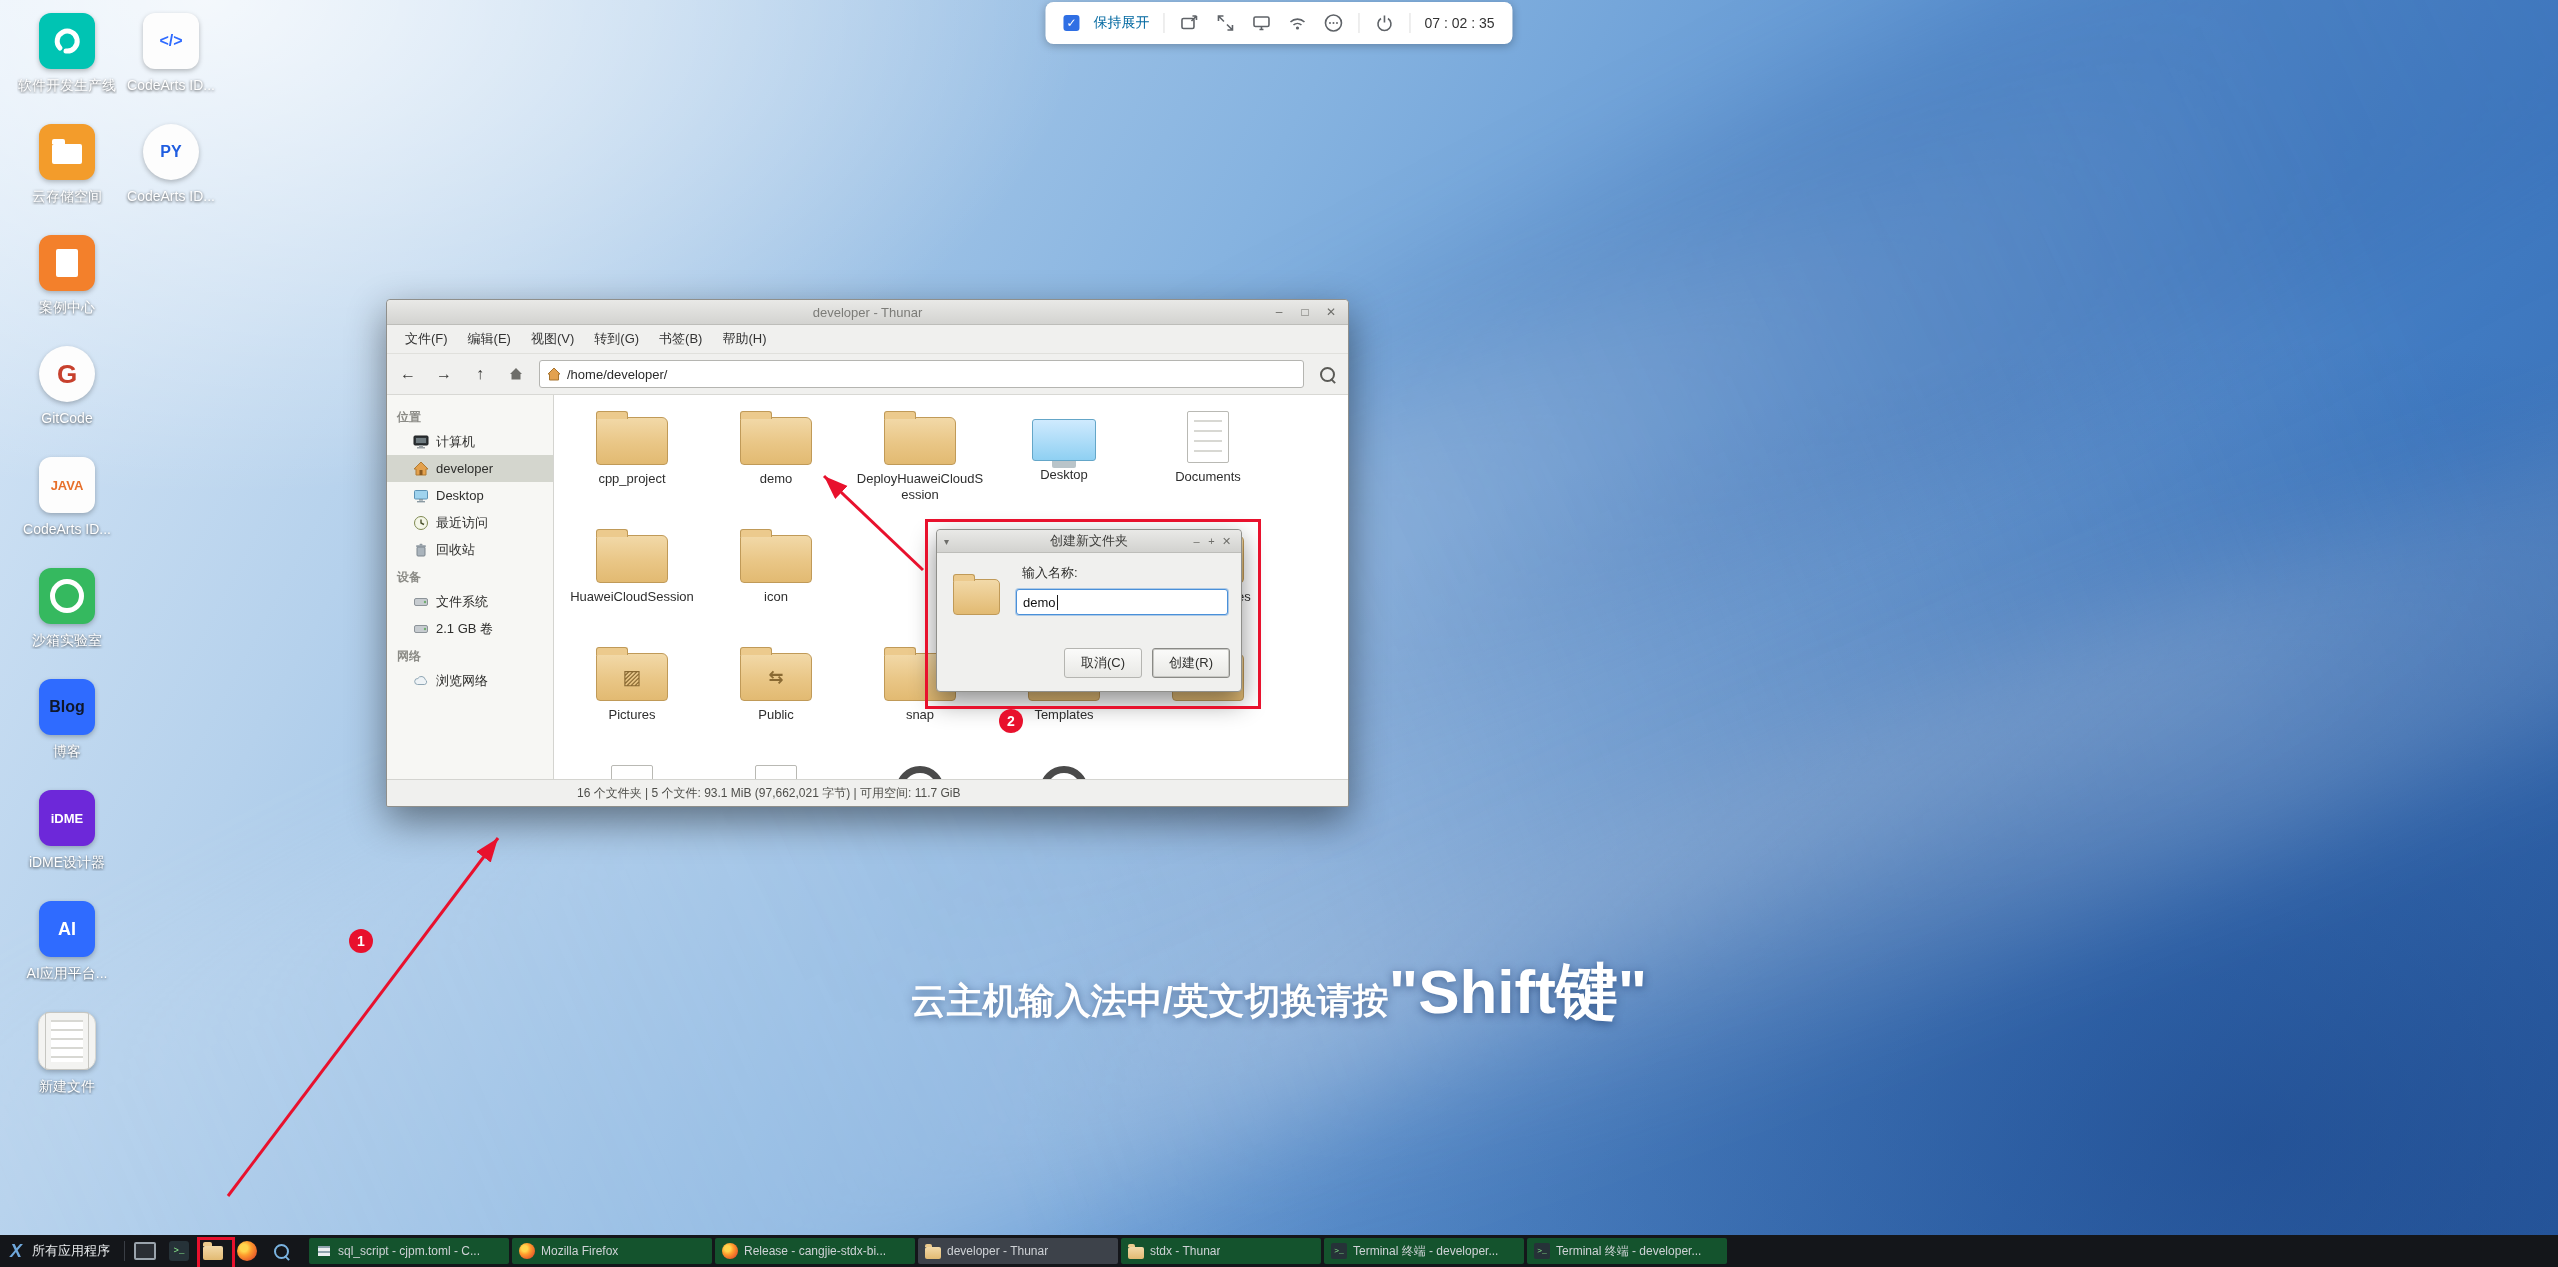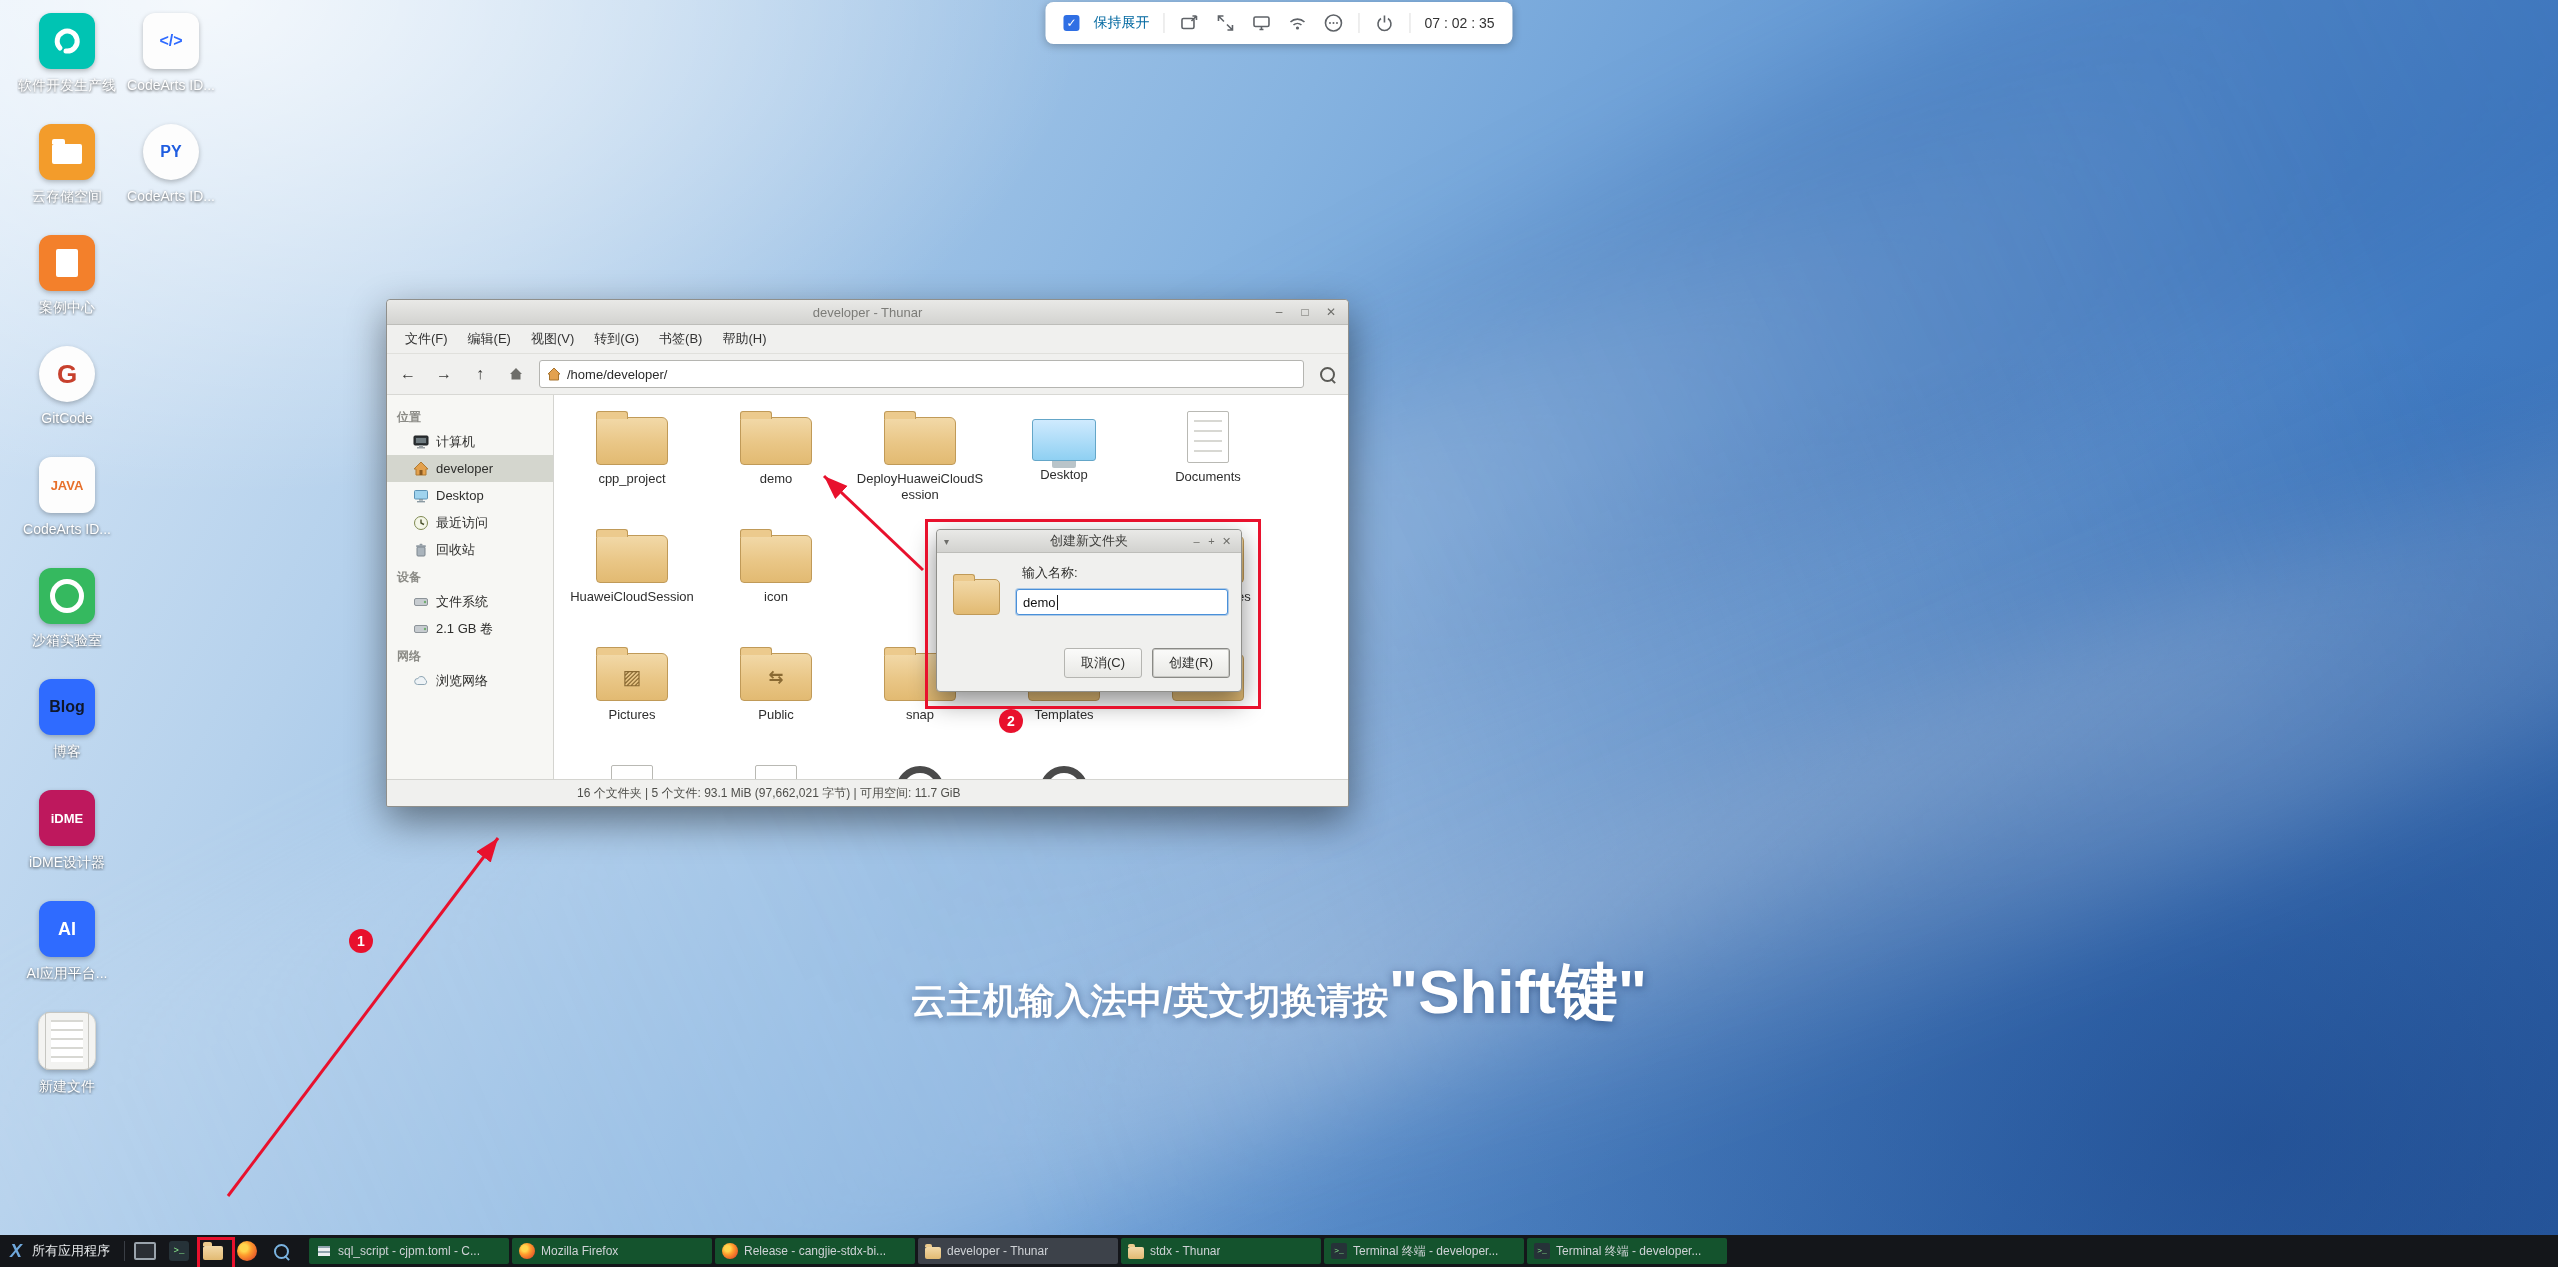--- a/index.html
+++ b/index.html
@@ -19,21 +19,21 @@
     background:linear-gradient(90deg,rgba(20,60,130,0),rgba(23,64,136,.55) 50%,rgba(20,60,130,0));}
   .fold3{width:2400px;height:260px;left:900px;top:640px;opacity:.4;transform:rotate(-21deg);
     background:linear-gradient(90deg,rgba(255,255,255,0),rgba(255,255,255,.5) 55%,rgba(255,255,255,0));}
   
   .dicon{position:absolute;width:100px;text-align:center;z-index:3;cursor:default;}
   .dico{width:56px;height:56px;margin:0 auto;border-radius:12px;display:flex;align-items:center;justify-content:center;
         box-shadow:0 2px 5px rgba(0,0,0,.25);}
   .dlabel{margin-top:8px;font-size:14px;color:#fff;text-shadow:0 1px 3px rgba(0,0,0,.75);line-height:1.2;
           white-space:nowrap;overflow:hidden;text-overflow:ellipsis;}
   .bg-teal{background:#00c4b3;} .bg-white{background:#fdfdfd;} .bg-orange{background:#f39c2b;}
-  .bg-orange2{background:#f3802b;} .bg-blue{background:#2f6bff;} .bg-blue2{background:#be185d;}
+  .bg-orange2{background:#f3802b;} .bg-blue{background:#2f6bff;} .bg-blue2{background:#6d28d9;}
   .bg-green{background:#35b95f;} .bg-doc{background:#f3f3f1;border:1px solid #d7d7d2;}
   .glyph{font-weight:bold;}
   .mini-folder{position:relative;width:30px;height:20px;background:#fff;border-radius:2px;margin-top:4px;}
   .mini-folder::before{content:"";position:absolute;top:-5px;left:0;width:13px;height:5px;background:#fff;border-radius:2px 2px 0 0;}
   .mini-doc{width:22px;height:28px;background:#fff;border-radius:2px;}
   .mini-ring{width:24px;height:24px;border:5px solid #fff;border-radius:50%;}
   .mini-sheet{width:32px;height:42px;background:#fff;border:1px solid #c6c6c1;border-radius:2px;
       background-image:repeating-linear-gradient(#fff 0 7px,#d8d8d3 7px 9px);background-clip:content-box;padding:7px 5px;}
   
   .top-panel{position:absolute;top:2px;left:50%;transform:translateX(-50%);height:42px;z-index:5;

